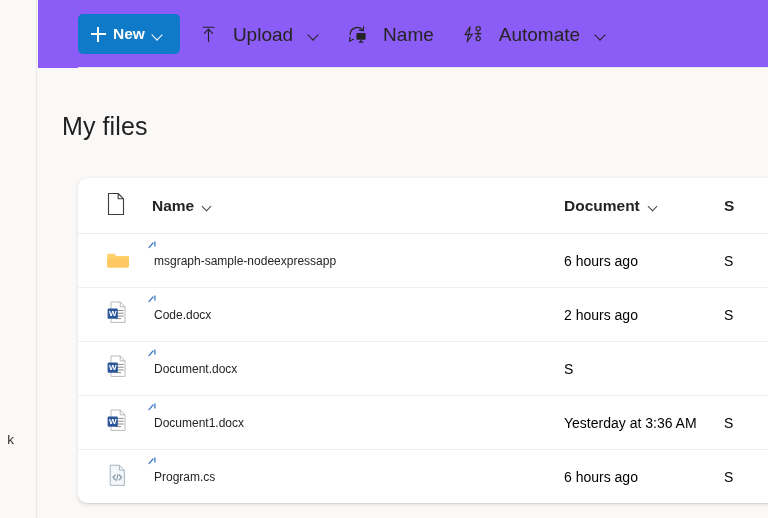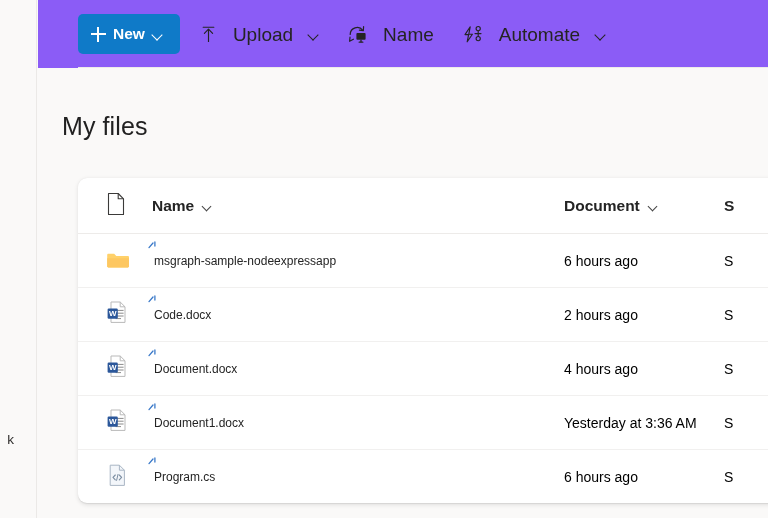--- a/index.html
+++ b/index.html
@@ -401,23 +401,20 @@
         </div>
         <div class="col-name">
           <span class="file-name">
             <svg class="sparkle" viewBox="0 0 18 16" aria-hidden="true">
               <path d="M11.0 2.0 L7.0 6.6" stroke="#3a79c9" stroke-width="1.3" stroke-linecap="round"></path>
               <path d="M12.9 1.0 L12.9 5.1" stroke="#3a79c9" stroke-width="1.3" stroke-linecap="round"></path>
             </svg>
             <span>Document.docx</span>
           </span>
         </div>
-        <div class="col-modified">
-          <span class="cell-text">4 hours ago</span>
-        </div>
         <div class="col-third">
           <span class="cell-text">S</span>
         </div>
       </div>
 
       <div class="row">
         <div class="col-icon">
           <span class="doc-badge">
             <svg width="23" height="25" viewBox="0 0 23 25" aria-hidden="true">
               <path d="M5.0 2.0 L14.2 2.0 L19.0 6.8 L19.0 22.4 L5.0 22.4 Z" fill="#ffffff" stroke="#b9b9b9" stroke-width="1.0" stroke-linejoin="round"></path>

